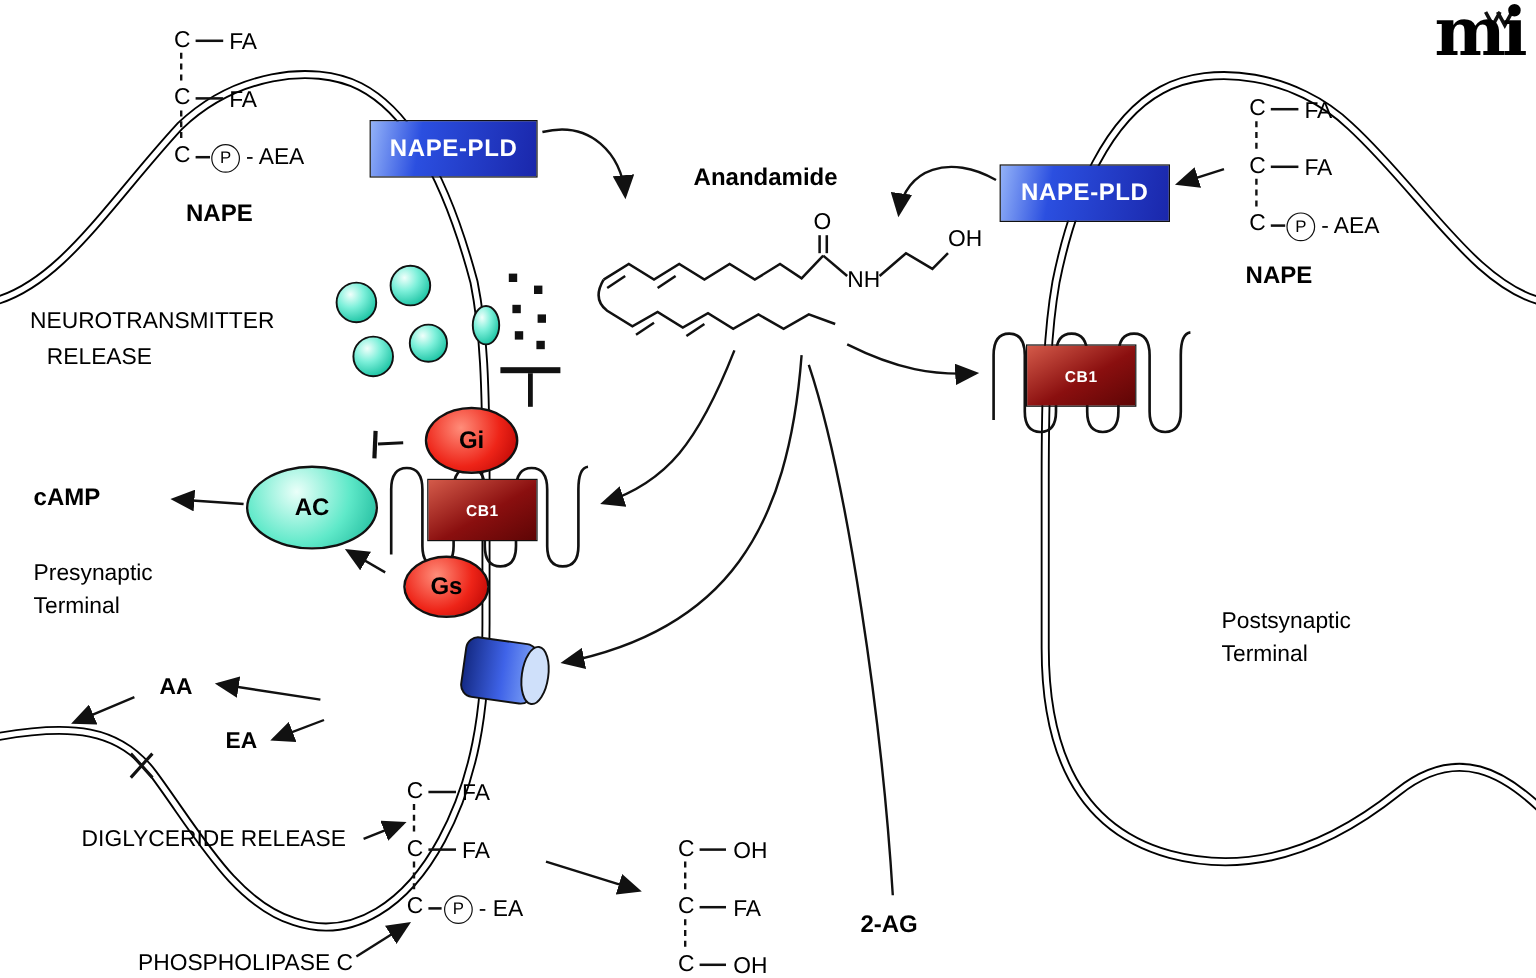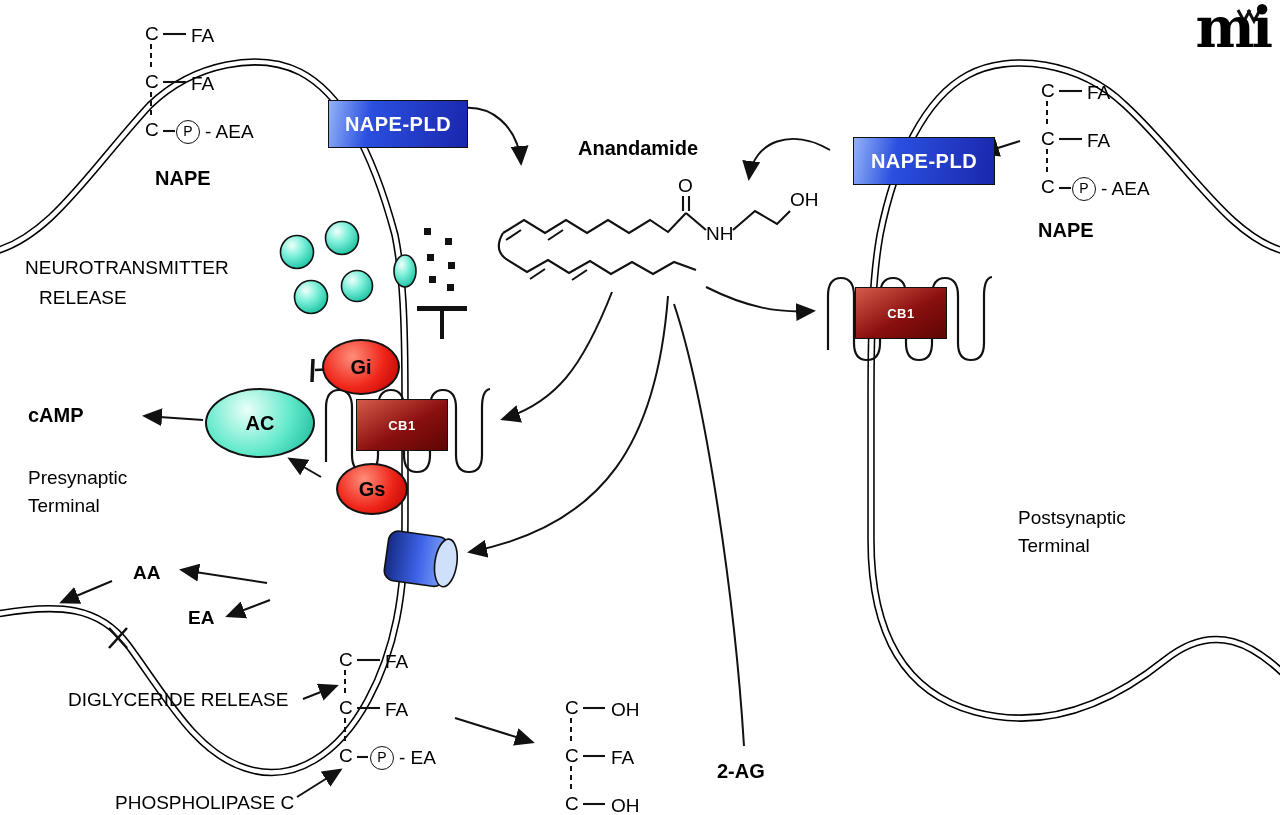--- a/index.html
+++ b/index.html
@@ -6,21 +6,21 @@
   .stage{position:relative;width:1280px;height:815px;background:#fff;overflow:hidden;
          font-family:"Liberation Sans",sans-serif;color:var(--text,#000);}
   .stage svg{position:absolute;left:0;top:0;}
   .lbl{position:absolute;font-size:19px;color:#000;white-space:nowrap;line-height:1.1;}
   .lbl.b{font-weight:bold;}
   .lbl.big{font-size:20px;}
   .pcirc{position:absolute;width:22px;height:22px;border:1.6px solid #111;border-radius:50%;
          font-size:14px;line-height:21px;text-align:center;font-weight:normal;background:#fff0;}
   .box{position:absolute;display:flex;align-items:center;justify-content:center;
        border:1.7px solid #111;color:#fff;font-weight:bold;font-size:20px;letter-spacing:.5px;}
-  .box.blue{background:linear-gradient(100deg,#93b2f8 0%,var(--enzyme_blue,#2b4fe0) 30%,#1a27ab 100%);margin-left:20px;}
+  .box.blue{background:linear-gradient(100deg,#93b2f8 0%,var(--enzyme_blue,#2b4fe0) 30%,#1a27ab 100%);}
   .box.maroon{background:linear-gradient(150deg,#d45b4a 0%,var(--receptor_maroon,#8a0f0f) 55%,#5e0505 100%);
        font-size:13px;}
   .ell{position:absolute;display:flex;align-items:center;justify-content:center;
        border:2px solid #111;border-radius:50%;font-weight:bold;font-size:20px;color:#000;}
   .ell.red{background:radial-gradient(circle at 38% 30%,#ff8d7a 0%,var(--gprotein_red,#ee2418) 55%,#b00000 100%);}
   .ell.teal{background:radial-gradient(circle at 38% 30%,#eafff9 0%,#5fe9c9 55%,var(--vesicle_teal,#14b295) 100%);}
   .logo{position:absolute;right:10px;top:-6px;font-family:"DejaVu Serif",serif;font-weight:bold;
         font-size:56px;letter-spacing:-3px;color:#000;}
   .memO{stroke:#000;stroke-width:7.5;fill:none;}
   .memI{stroke:#fff;stroke-width:4.4;fill:none;}
@@ -174,21 +174,21 @@
   <span>NAPE-PLD</span>
 </div>
 
 <div class="box maroon" style="left:356px;top:399px;width:90px;height:50px">
   <span>CB1</span>
 </div>
 <div class="box maroon" style="left:855px;top:287px;width:90px;height:50px">
   <span>CB1</span>
 </div>
 
-<div class="ell red" style="left:322px;top:339px;width:74px;height:52px">
+<div class="ell red" style="left:354px;top:339px;width:74px;height:52px">
   <span>Gi</span>
 </div>
 <div class="ell red" style="left:336px;top:463px;width:68px;height:48px">
   <span>Gs</span>
 </div>
 <div class="ell teal" style="left:205px;top:388px;width:106px;height:66px">
   <span>AC</span>
 </div>
 
 <span class="lbl" style="left:25px;top:258px">NEUROTRANSMITTER</span>

